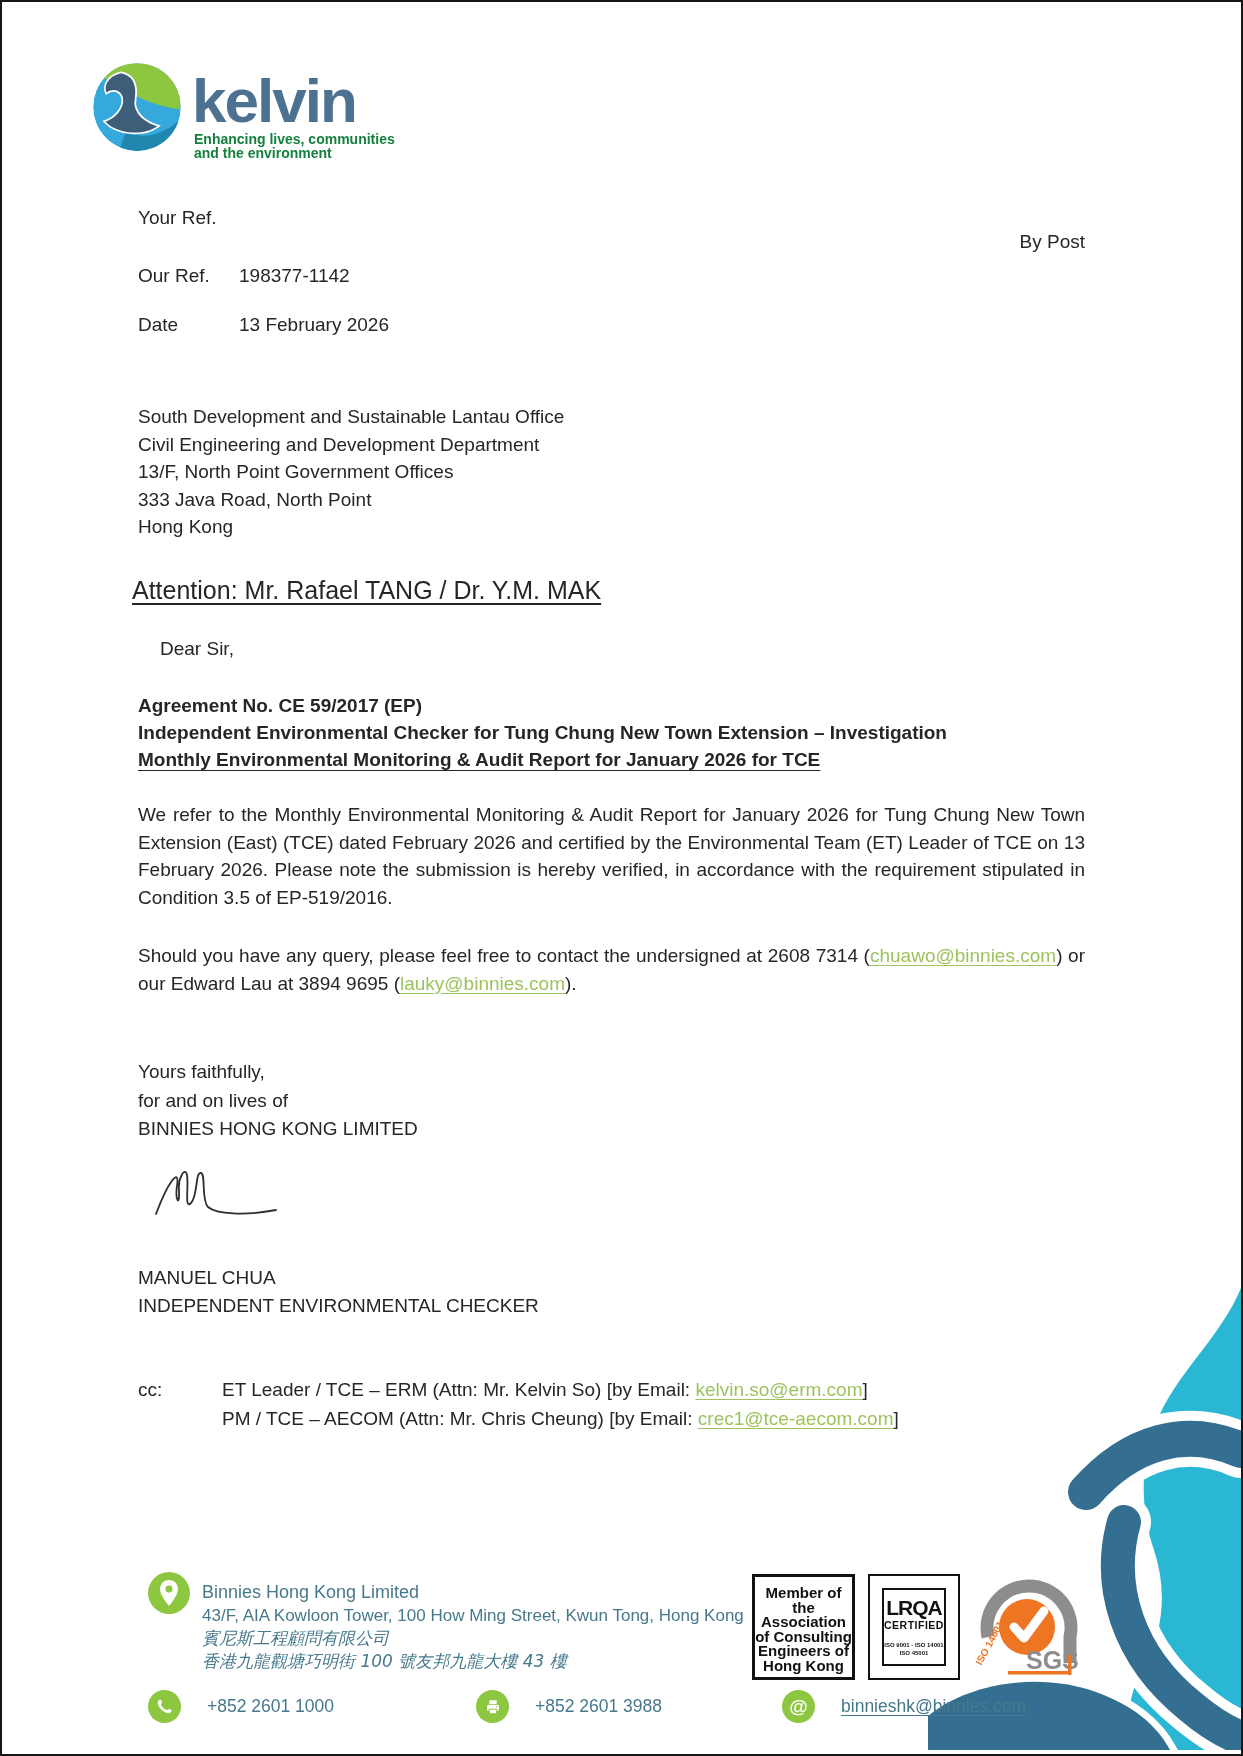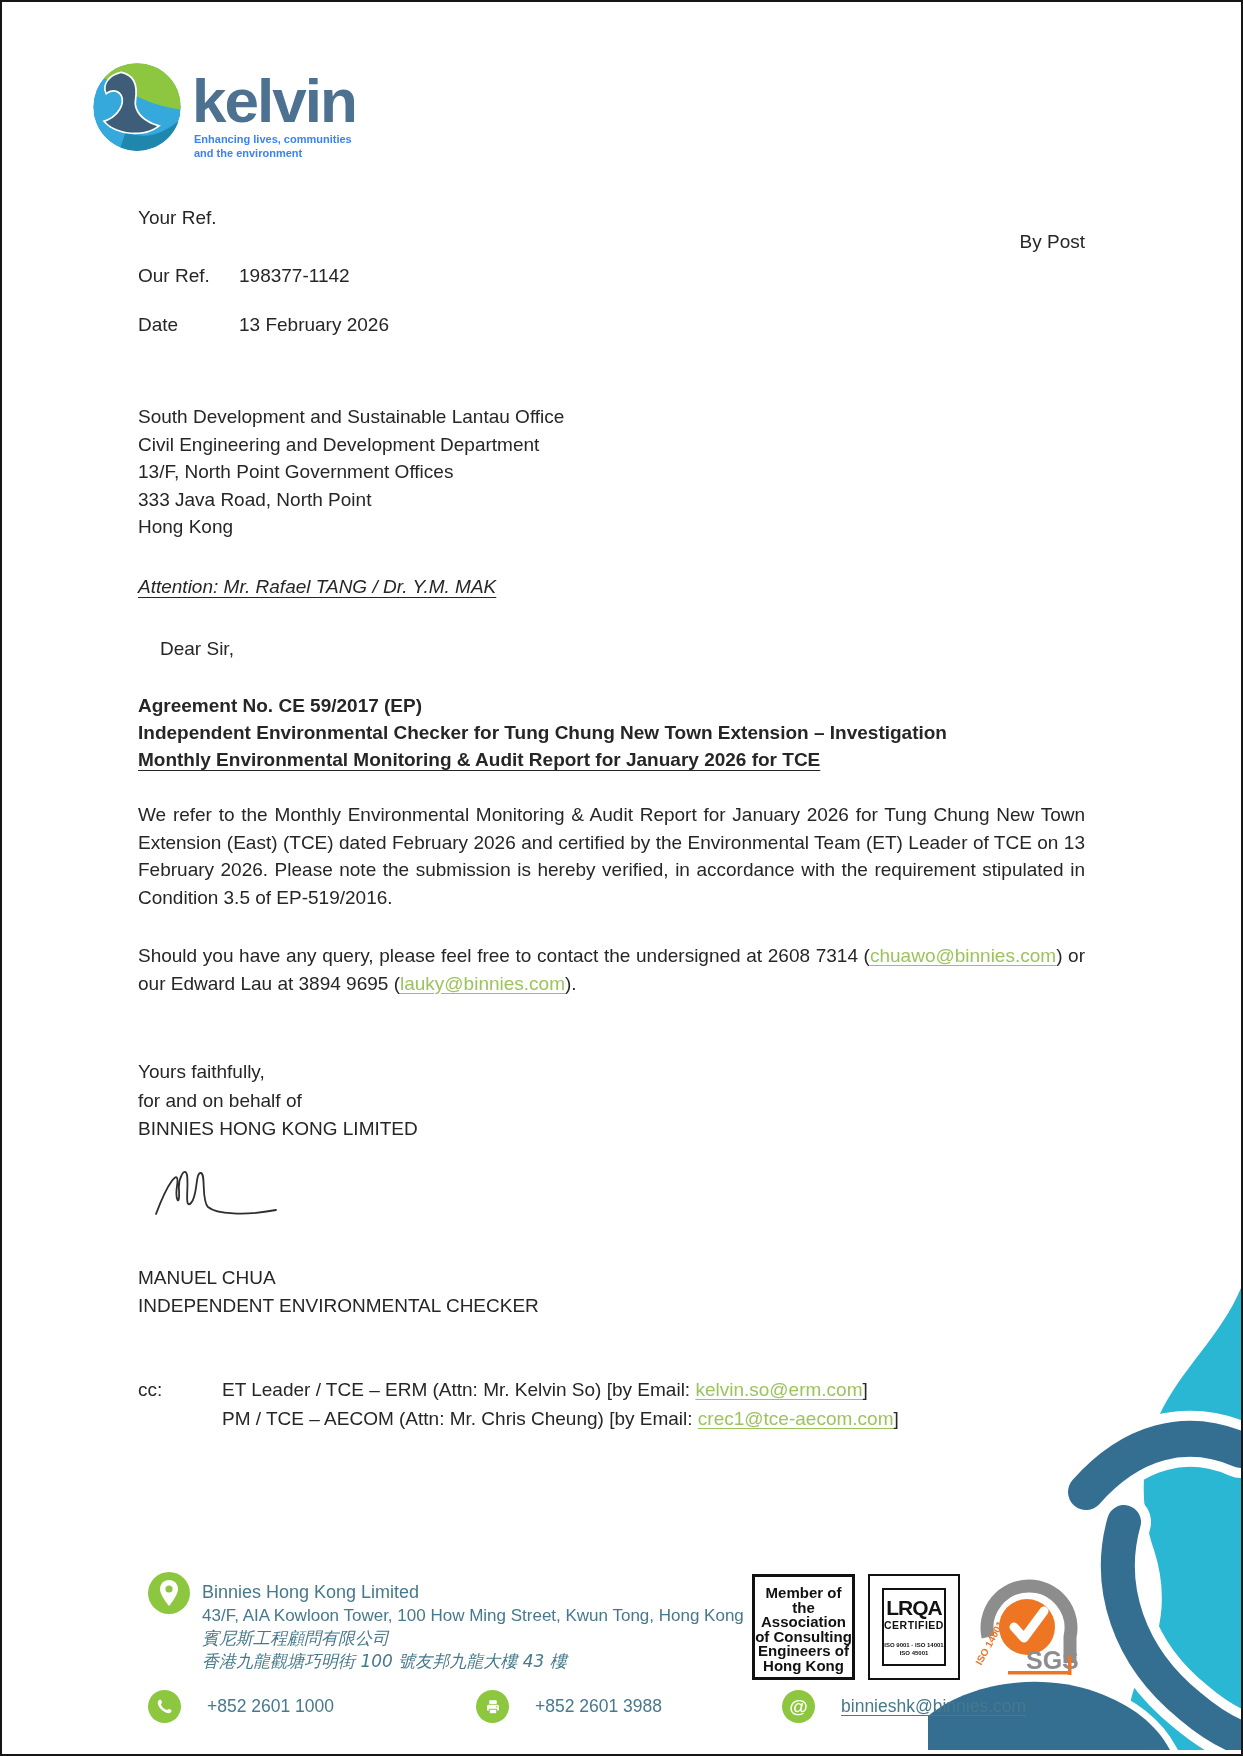--- a/index.html
+++ b/index.html
@@ -15,29 +15,29 @@
     overflow:hidden;
   }
   .abs{position:absolute;}
   
   .logo-wrap{top:60px;left:90px;display:flex;}
   .wordmark{
     font-size:62px;font-weight:bold;color:#4d7190;
     letter-spacing:-2px;line-height:1;margin-left:10px;margin-top:8px;
   }
   .tagline{
-    margin-left:12px;color:#3b82f6;font-size:11px;line-height:14px;font-weight:bold;
+    margin-left:12px;color:#15803d;font-size:14px;line-height:14px;font-weight:bold;
   }
   
   .ref-row{left:136px;font-size:19px;}
   .ref-label{display:inline-block;width:101px;}
   .bypost{top:229px;right:156px;font-size:19px;}
   
   .addr{top:401px;left:136px;font-size:19px;line-height:27.5px;}
-  .attention{top:574px;left:136px;font-size:19px;text-decoration:underline;text-underline-offset:4px;font-style:italic;}
+  .attention{top:574px;left:130px;font-size:25px;text-decoration:underline;text-underline-offset:4px;}
   .dearsir{top:636px;left:136px;font-size:19px;margin-left:22px;}
   .subject{top:690px;left:136px;font-size:19px;font-weight:bold;line-height:27px;width:950px;}
   .subject .u{text-decoration:underline;text-underline-offset:4px;}
   .bodypara{left:136px;width:947px;font-size:19px;line-height:27.5px;text-align:justify;margin:0;}
   .p1{top:799px;}
   .p2{top:940px;}
   a.greenlink{color:#9dc35e;text-decoration:underline;text-underline-offset:3px;cursor:pointer;}
   
   .closing{top:1056px;left:136px;font-size:19px;line-height:28.5px;}
   .sig{top:1158px;left:148px;}
@@ -130,21 +130,21 @@
     <div>Independent Environmental Checker for Tung Chung New Town Extension – Investigation</div>
     <div class="u">Monthly Environmental Monitoring &amp; Audit Report for January 2026 for TCE</div>
   </div>
 
   <p class="abs bodypara p1">We refer to the Monthly Environmental Monitoring &amp; Audit Report for January 2026 for Tung Chung New Town Extension (East) (TCE) dated February 2026 and certified by the Environmental Team (ET) Leader of TCE on 13 February 2026. Please note the submission is hereby verified, in accordance with the requirement stipulated in Condition 3.5 of EP-519/2016.</p>
 
   <p class="abs bodypara p2"><span>Should you have any query, please feel free to contact the undersigned at 2608 7314 (</span><a class="greenlink">chuawo@binnies.com</a><span>) or our Edward Lau at 3894 9695 (</span><a class="greenlink">lauky@binnies.com</a><span>).</span></p>
 
   <div class="abs closing">
     <div>Yours faithfully,</div>
-    <div>for and on behalf of</div>
+    <div>for and on lives of</div>
     <div>BINNIES HONG KONG LIMITED</div>
   </div>
 
   <div class="abs sig">
     <svg width="150" height="62" viewBox="0 0 150 62">
       <path d="M6,54 C18,22 30,6 27,26 C25,40 30,48 29,30 C28,18 35,6 37,15 C39,26 34,50 41,43 C48,36 45,12 51,13 C56,14 51,40 58,47 C66,54 95,56 126,50" fill="none" stroke="#2e2e2e" stroke-width="1.8" stroke-linecap="round"></path>
     </svg>
   </div>
 
   <div class="abs signame">

